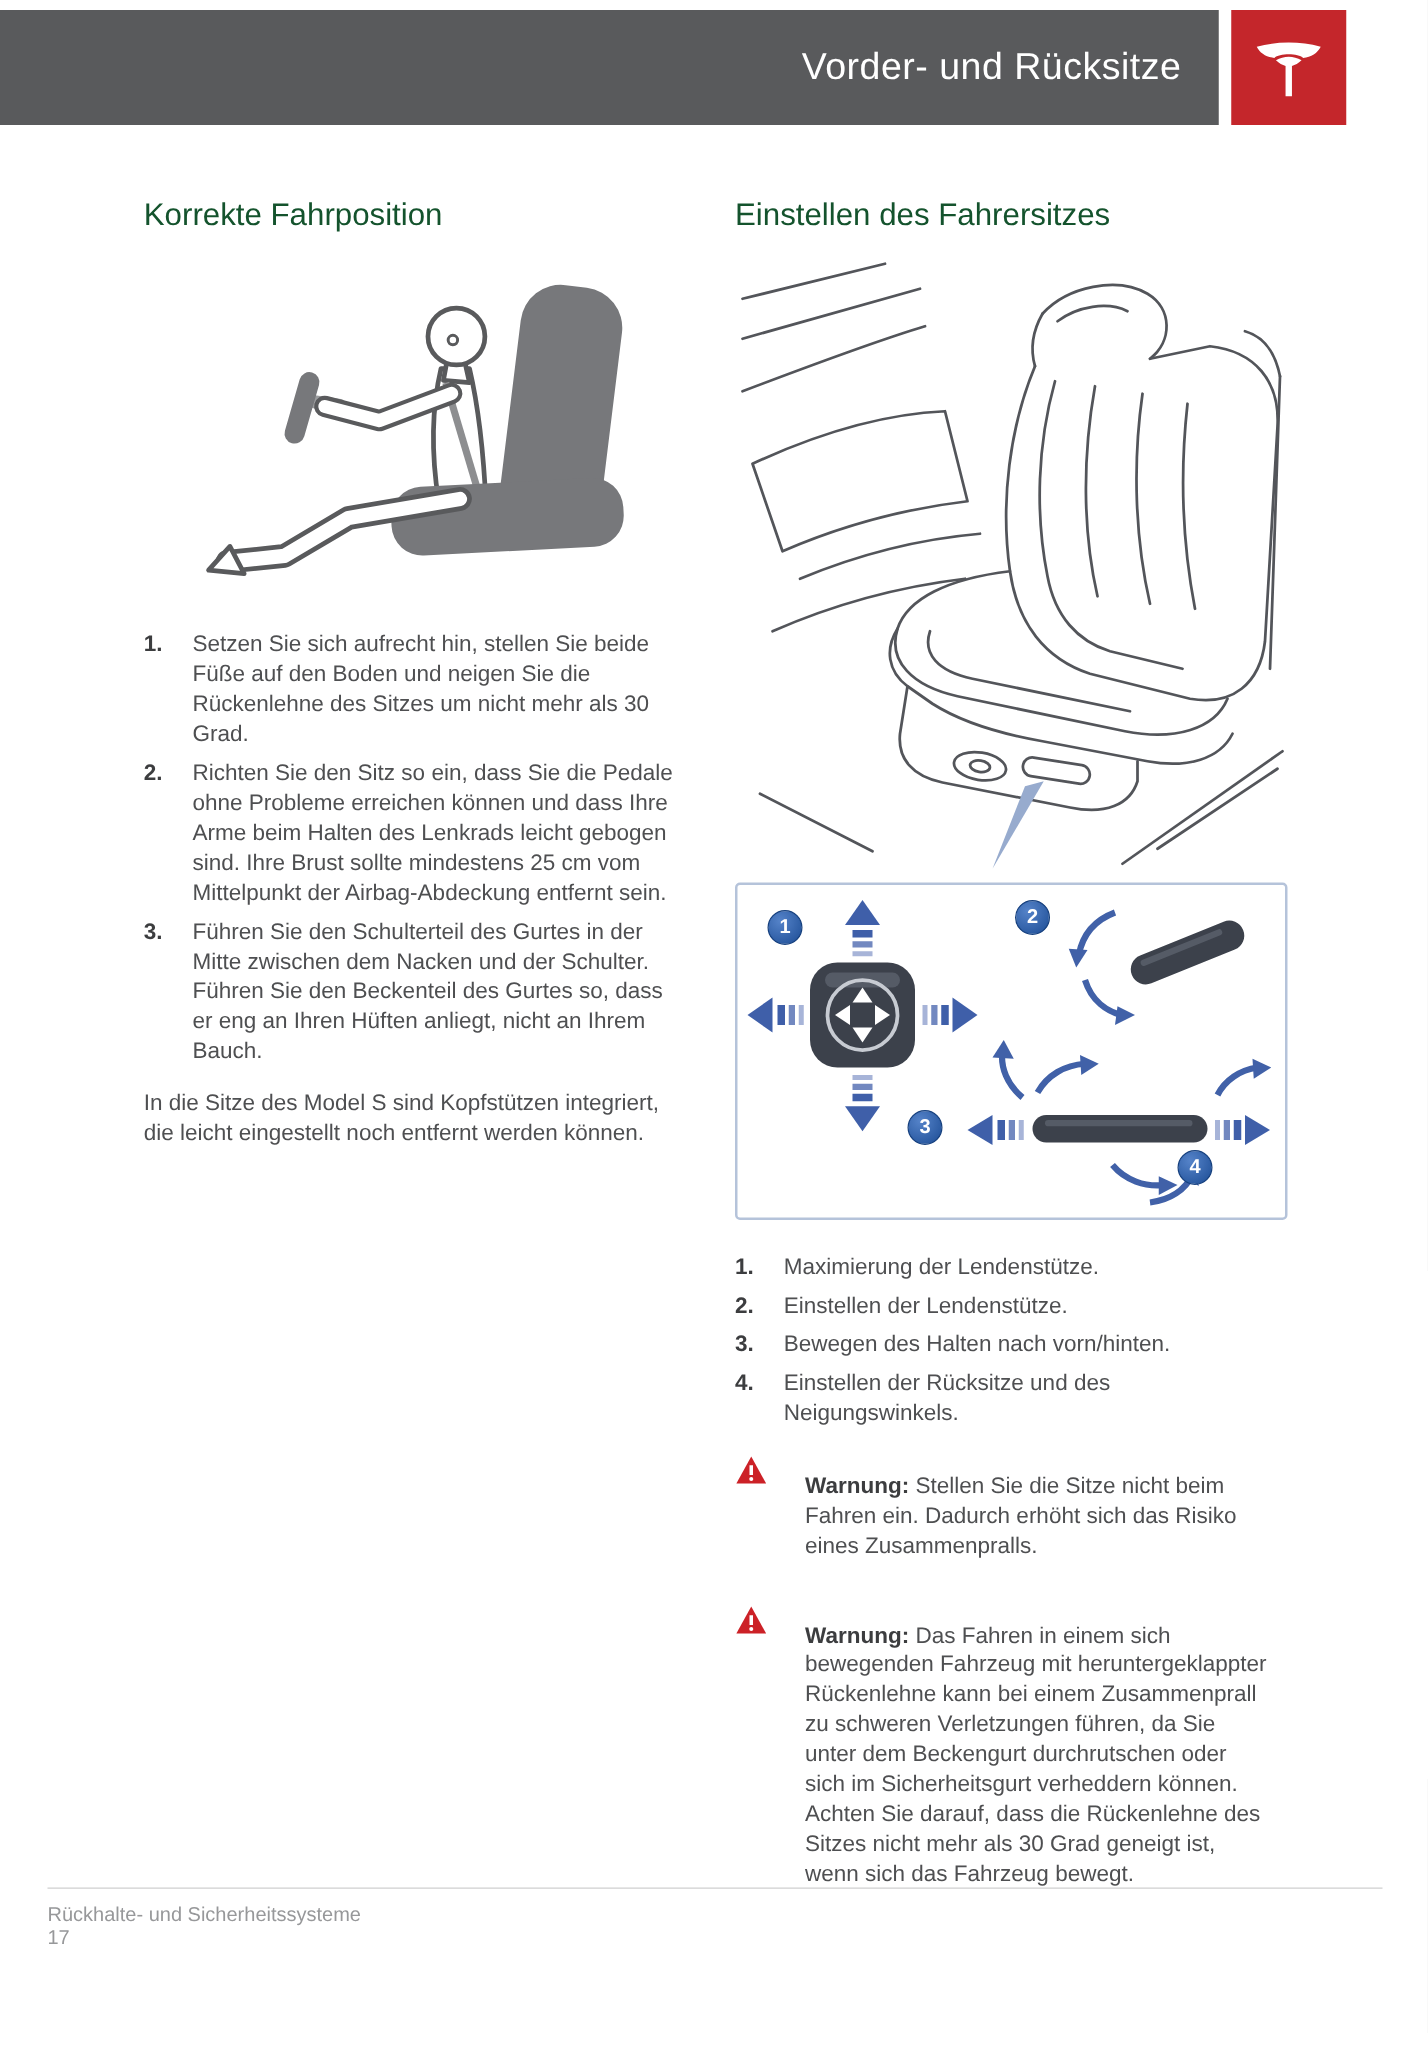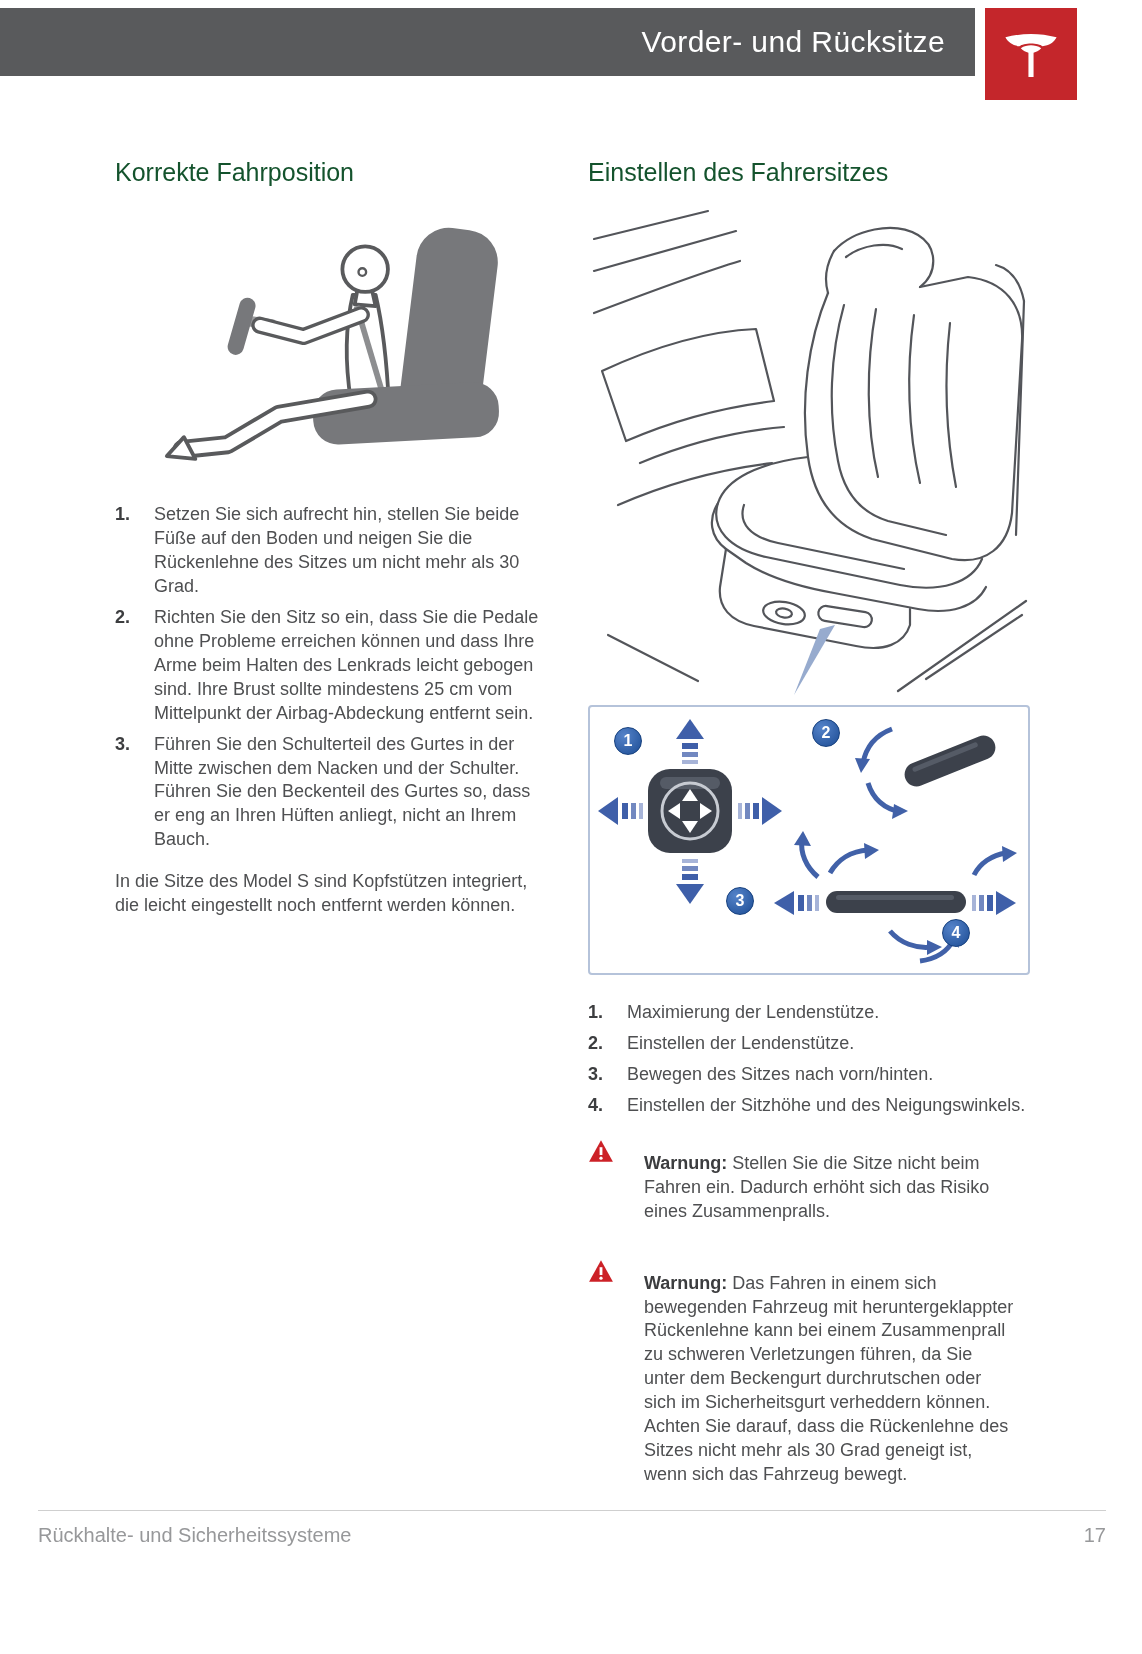--- a/index.html
+++ b/index.html
@@ -1,21 +1,21 @@
 <!DOCTYPE html>
 <html><head>
 <meta charset="utf-8">
 <style>
   * { margin:0; padding:0; box-sizing:border-box; }
   body { background:#e8e8e8; font-family:"Liberation Sans", sans-serif; }
   .page { position:relative; width:1142px; height:1654px; margin:0 auto; background:#fff; overflow:hidden; }
 
   
   .header-row { display:flex; gap:10px; padding-top:8px; }
-  .header-bar { flex:1; height:68px; background:#595a5c; display:flex; align-items:center; justify-content:flex-end; padding-right:30px; }
+  .header-bar { flex:1; height:92px; background:#595a5c; display:flex; align-items:center; justify-content:flex-end; padding-right:30px; }
   .header-bar h1 { color:#fff; font-size:30px; font-weight:400; letter-spacing:.4px; }
   .logo-box { width:92px; height:92px; background:#c4262b; margin-right:65px; display:flex; align-items:center; justify-content:center; }
 
   
   .content { display:grid; grid-template-columns:432px 442px; column-gap:41px; padding:58px 0 0 115px; color:#4e4f51; }
   h2 { font-size:25px; font-weight:400; color:#14532d; margin-bottom:18px; }
   p { font-size:18px; line-height:1.33; margin-bottom:14px; }
 
   .fig-driver { width:408px; margin:30px auto 26px auto; }
   .fig-seat   { width:442px; margin:2px 0 4px 0; }
@@ -38,21 +38,21 @@
 
   
   .warning { display:flex; margin-top:16px; }
   .warning .w-icon { flex:none; width:40px; padding-top:3px; }
   .warning .w-text { flex:1; font-size:18px; line-height:1.33; margin:16px; }
   .warning .w-text b { color:#3c3d3f; margin-right:5px; }
 
   
   .footer { position:absolute; left:38px; right:36px; top:1510px; border-top:1px solid #cfcfcf;
             padding-top:13px; display:flex; justify-content:space-between;
-            color:#97989a; font-size:20px; }
+            color:#97989a; font-size:16px;flex-direction:column; }
 </style>
 </head>
 <body>
 
 <div class="page">
 
   <div class="header-row">
     <div class="header-bar">
       <h1>Vorder- und Rücksitze</h1>
     </div>
@@ -246,25 +246,25 @@
         <div class="num-item">
           <span class="num">1.</span>
           <span class="txt">Maximierung der Lendenstütze.</span>
         </div>
         <div class="num-item">
           <span class="num">2.</span>
           <span class="txt">Einstellen der Lendenstütze.</span>
         </div>
         <div class="num-item">
           <span class="num">3.</span>
-          <span class="txt">Bewegen des Sitzes nach vorn/hinten.</span>
+          <span class="txt">Bewegen des Halten nach vorn/hinten.</span>
         </div>
         <div class="num-item">
           <span class="num">4.</span>
-          <span class="txt">Einstellen der Sitzhöhe und des Neigungswinkels.</span>
+          <span class="txt">Einstellen der Rücksitze und des Neigungswinkels.</span>
         </div>
       </div>
 
       <div class="warning">
         <span class="w-icon">
           <svg viewBox="0 0 24 22" width="26" height="24">
             <path d="M12 1 L23 21 H1 Z" fill="#cc2127"></path>
             <rect x="10.7" y="7.5" width="2.6" height="7.2" fill="#fff"></rect>
             <circle cx="12" cy="17.6" r="1.5" fill="#fff"></circle>
           </svg>

